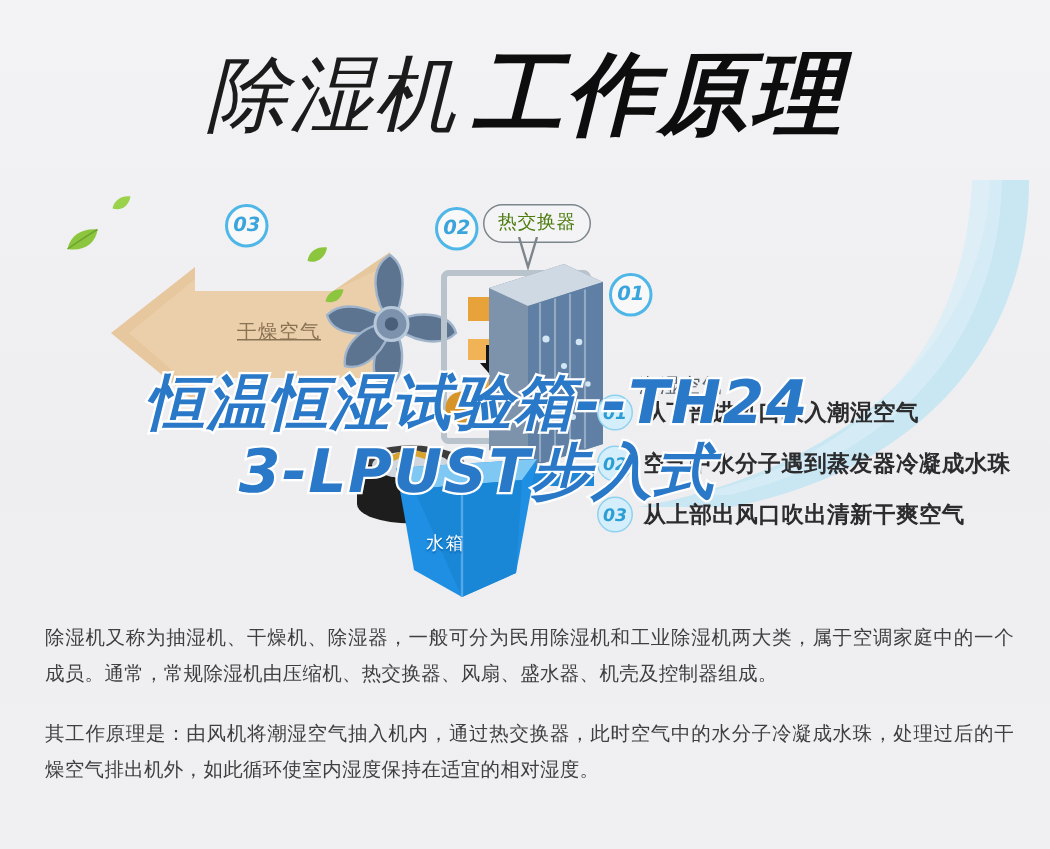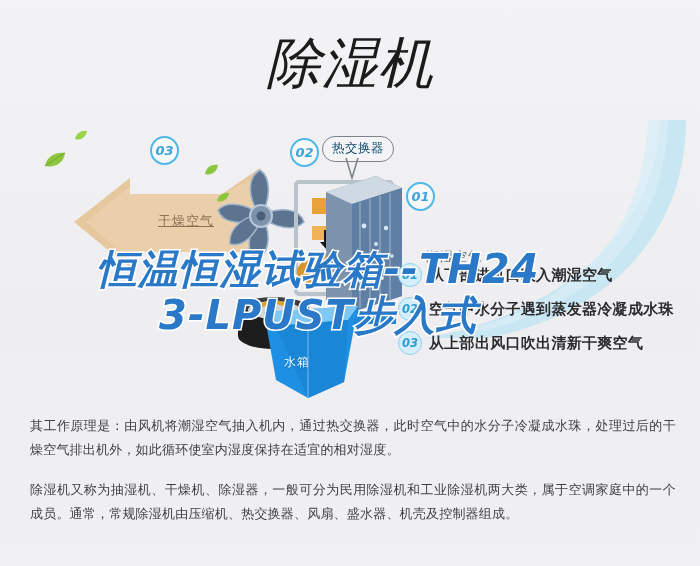--- a/index.html
+++ b/index.html
@@ -71,21 +71,21 @@
     font-family:"DejaVu Sans","Liberation Sans",sans-serif;
   }
   .badge-03{left:150px;top:28px;}
   .badge-02{left:290px;top:30px;}
   .badge-01{left:406px;top:74px;}
 
   
   .bubble{
     position:absolute;left:322px;top:28px;
     padding:3px 9px 4px;border:1.6px solid #7d858c;border-radius:13px;
-    background:#f4f4f6;color:#0c4a6e;font-size:12.5px;letter-spacing:.5px;
+    background:#f4f4f6;color:#4d7c0f;font-size:12.5px;letter-spacing:.5px;
     font-family:"DejaVu Sans","Liberation Sans",sans-serif;
     white-space:nowrap;
   }
   .bubble-tail{
     position:absolute;left:344px;top:50px;width:16px;height:22px;
   }
 
   
   .leaf{position:absolute;}
 
@@ -144,20 +144,21 @@
   }
   .para:last-child{margin-bottom:0;}
 </style>
 </head>
 <body>
 
 <div id="page">
 
   <div class="title-bar">
     <span class="title-light">除湿机</span>
+    <span class="title-bold">工作原理</span>
   </div>
 
   <div class="diagram">
 
     <svg class="humid-band" viewBox="0 0 330 230">
       <path d="M318 4 C318 110 250 196 120 222 L58 222 C200 196 288 112 292 4 Z" fill="#c5e6f1" opacity="0.95"></path>
       <path d="M300 4 C298 106 236 186 118 214 L96 214 C218 186 276 108 280 4 Z" fill="#d8eef6" opacity="0.8"></path>
     </svg>
 
     <svg style="position:absolute;left:338px;top:196px;width:60px;height:26px;" viewBox="0 0 60 26">
@@ -270,17 +271,17 @@
       <span class="step-text">从上部出风口吹出清新干爽空气</span>
     </div>
   </div>
 
   <div class="watermark">
     <div class="wm-line">恒温恒湿试验箱--TH24</div>
     <div class="wm-line">3-LPUST步入式</div>
   </div>
 
   <div class="copy">
+    <p class="para">除湿机又称为抽湿机、干燥机、除湿器，一般可分为民用除湿机和工业除湿机两大类，属于空调家庭中的一个成员。通常，常规除湿机由压缩机、热交换器、风扇、盛水器、机壳及控制器组成。</p>
     <p class="para">其工作原理是：由风机将潮湿空气抽入机内，通过热交换器，此时空气中的水分子冷凝成水珠，处理过后的干燥空气排出机外，如此循环使室内湿度保持在适宜的相对湿度。</p>
-    <p class="para">除湿机又称为抽湿机、干燥机、除湿器，一般可分为民用除湿机和工业除湿机两大类，属于空调家庭中的一个成员。通常，常规除湿机由压缩机、热交换器、风扇、盛水器、机壳及控制器组成。</p>
   </div>
 
 </div>
 
 </body></html>

